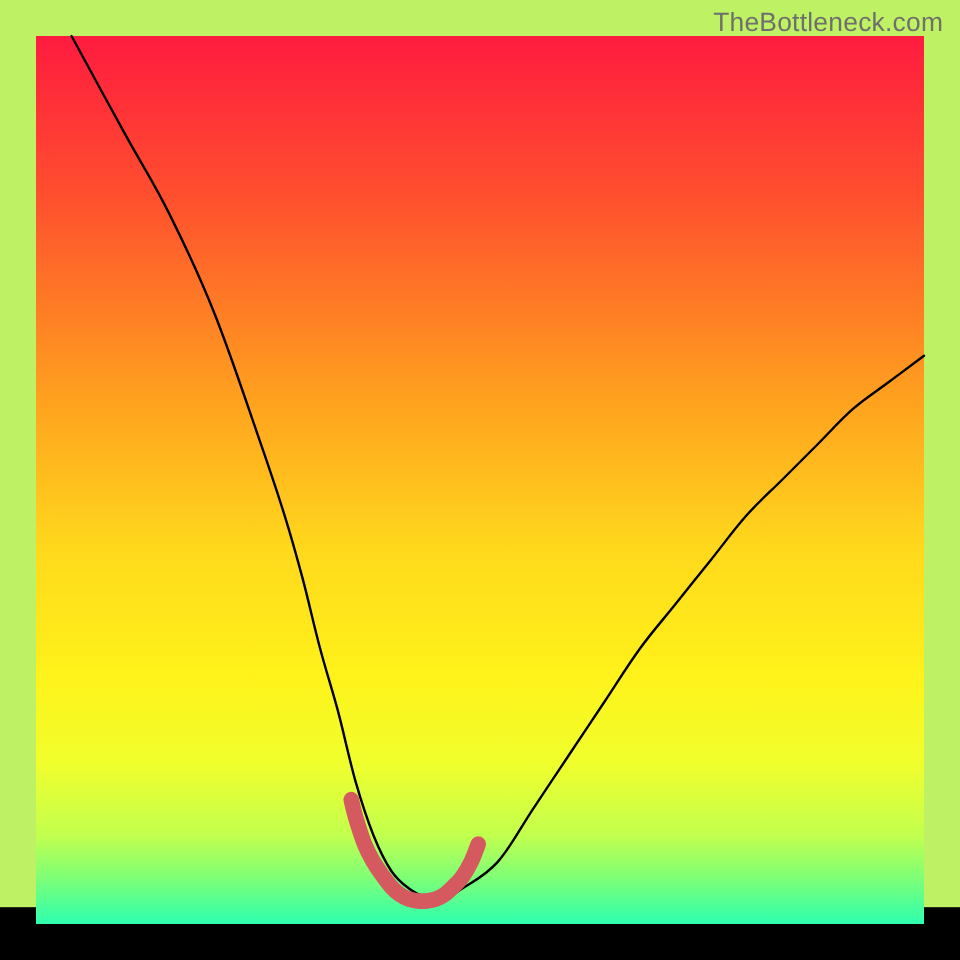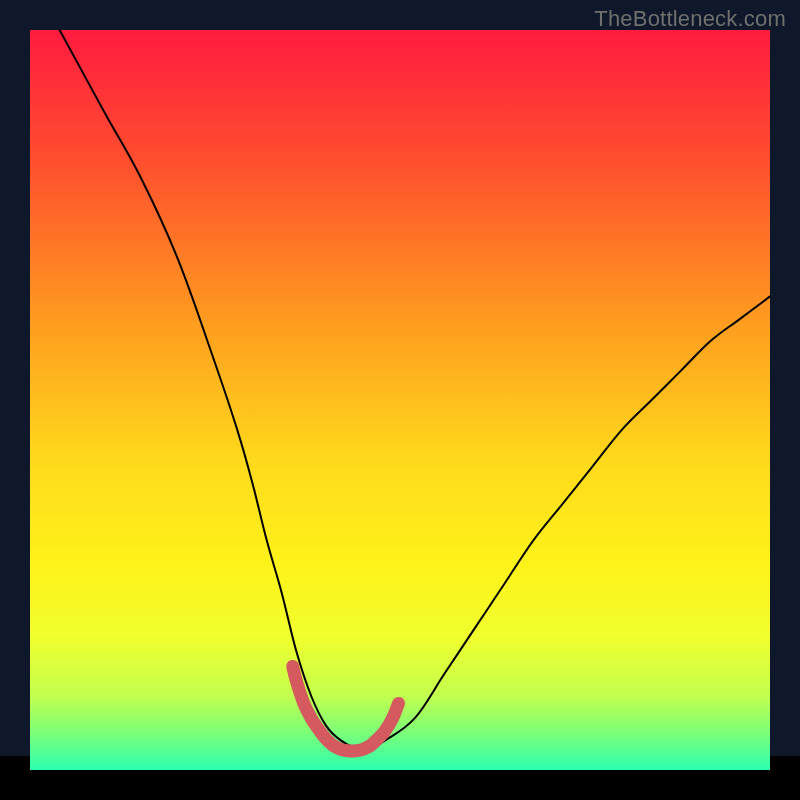--- a/index.html
+++ b/index.html
@@ -9,21 +9,21 @@
     height: 800px;
     background: #000;
     overflow: hidden;
   }
   .frame {
     position: absolute;
     left: 0;
     top: 0;
     width: 800px;
     height: 756px;
-    background: #0f172a;
+    background: #bef264;
   }
   .watermark {
     position: absolute;
     top: 6px;
     right: 14px;
     color: #6f6f6d;
     font-family: Arial, Helvetica, sans-serif;
     font-size: 22px;
     font-weight: 500;
     letter-spacing: 0.2px;

